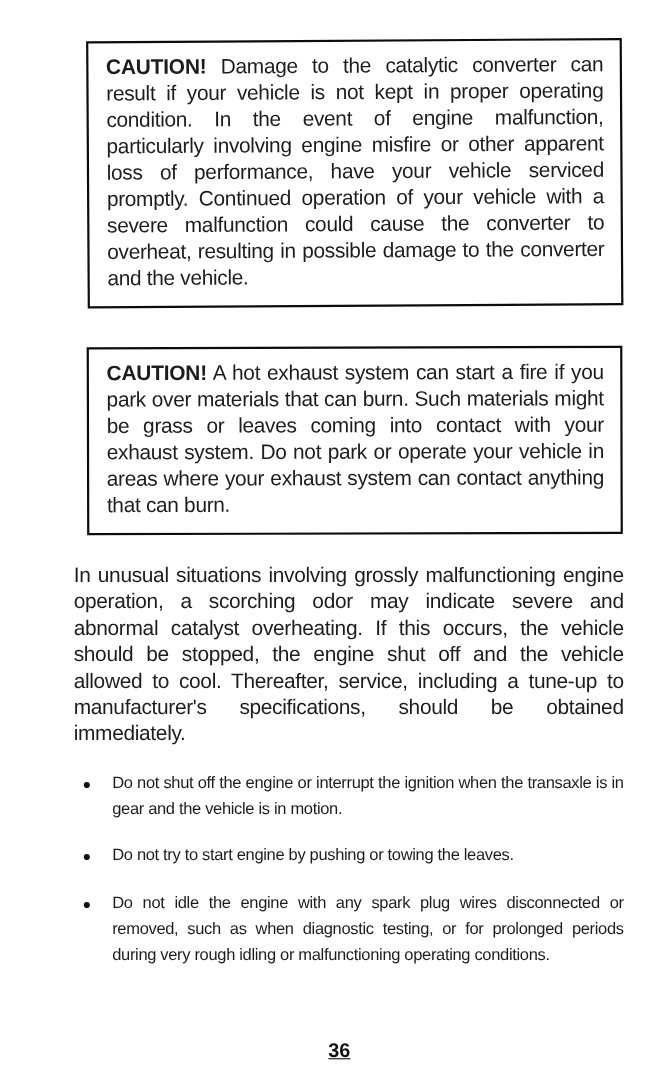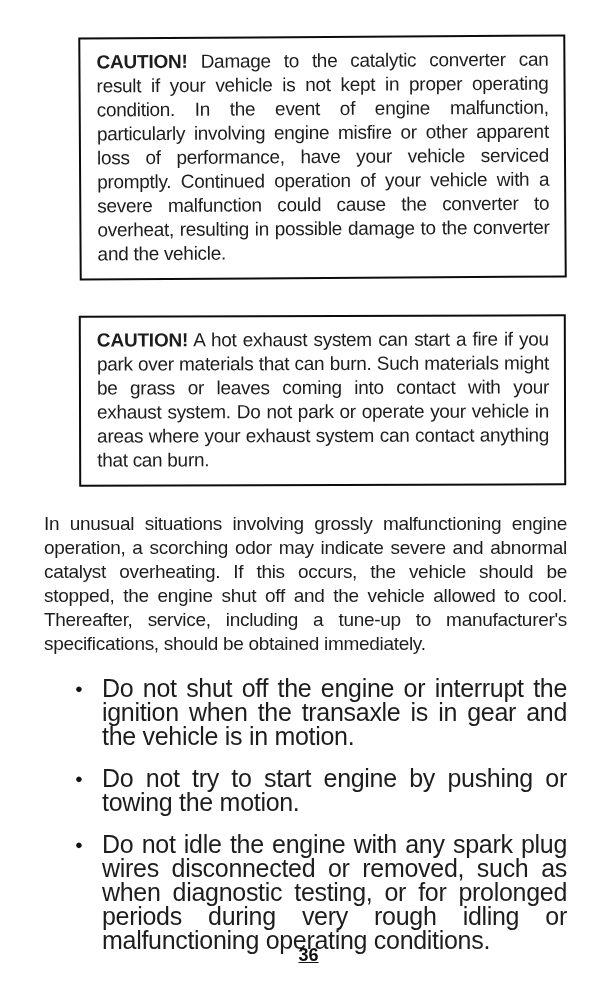--- a/index.html
+++ b/index.html
@@ -41,21 +41,21 @@
     letter-spacing: -0.3px;
   }
   .justified {
     text-align: justify;
   }
   .notice-label {
     font-weight: bold;
     letter-spacing: -0.2px;
   }
   .body-para {
-    margin-left: 27px;
+    margin-left: 50px;
     margin-right: 50px;
   }
   .para-1 {
     margin-top: 26px;
   }
   .para-2 {
     margin-top: 20px;
   }
   .bullet-list {
     margin: 20px 50px 0 58px;
@@ -70,21 +70,21 @@
   }
   .bullet-dot {
     flex: 0 0 27px;
     font-size: 13px;
     line-height: 24px;
     padding-top: 1px;
     color: #111111;
   }
   .bullet-text {
     flex: 1 1 auto;
-    font-size: 25px;
+    font-size: 15px;
     line-height: 24px;
     letter-spacing: -0.3px;
     text-align: justify;
   }
   .page-footer {
     position: absolute;
     left: 0;
     bottom: 22px;
     width: 100%;
     text-align: center;
@@ -113,21 +113,21 @@
 
   <div class="bullet-list">
 
     <div class="bullet-item">
       <span class="bullet-dot">●</span>
       <span class="bullet-text">Do not shut off the engine or interrupt the ignition when the transaxle is in gear and the vehicle is in motion.</span>
     </div>
 
     <div class="bullet-item">
       <span class="bullet-dot">●</span>
-      <span class="bullet-text">Do not try to start engine by pushing or towing the motion.</span>
+      <span class="bullet-text">Do not try to start engine by pushing or towing the leaves.</span>
     </div>
 
     <div class="bullet-item">
       <span class="bullet-dot">●</span>
       <span class="bullet-text">Do not idle the engine with any spark plug wires disconnected or removed, such as when diagnostic testing, or for prolonged periods during very rough idling or malfunctioning operating conditions.</span>
     </div>
 
   </div>
 
   <div class="page-footer">36</div>

